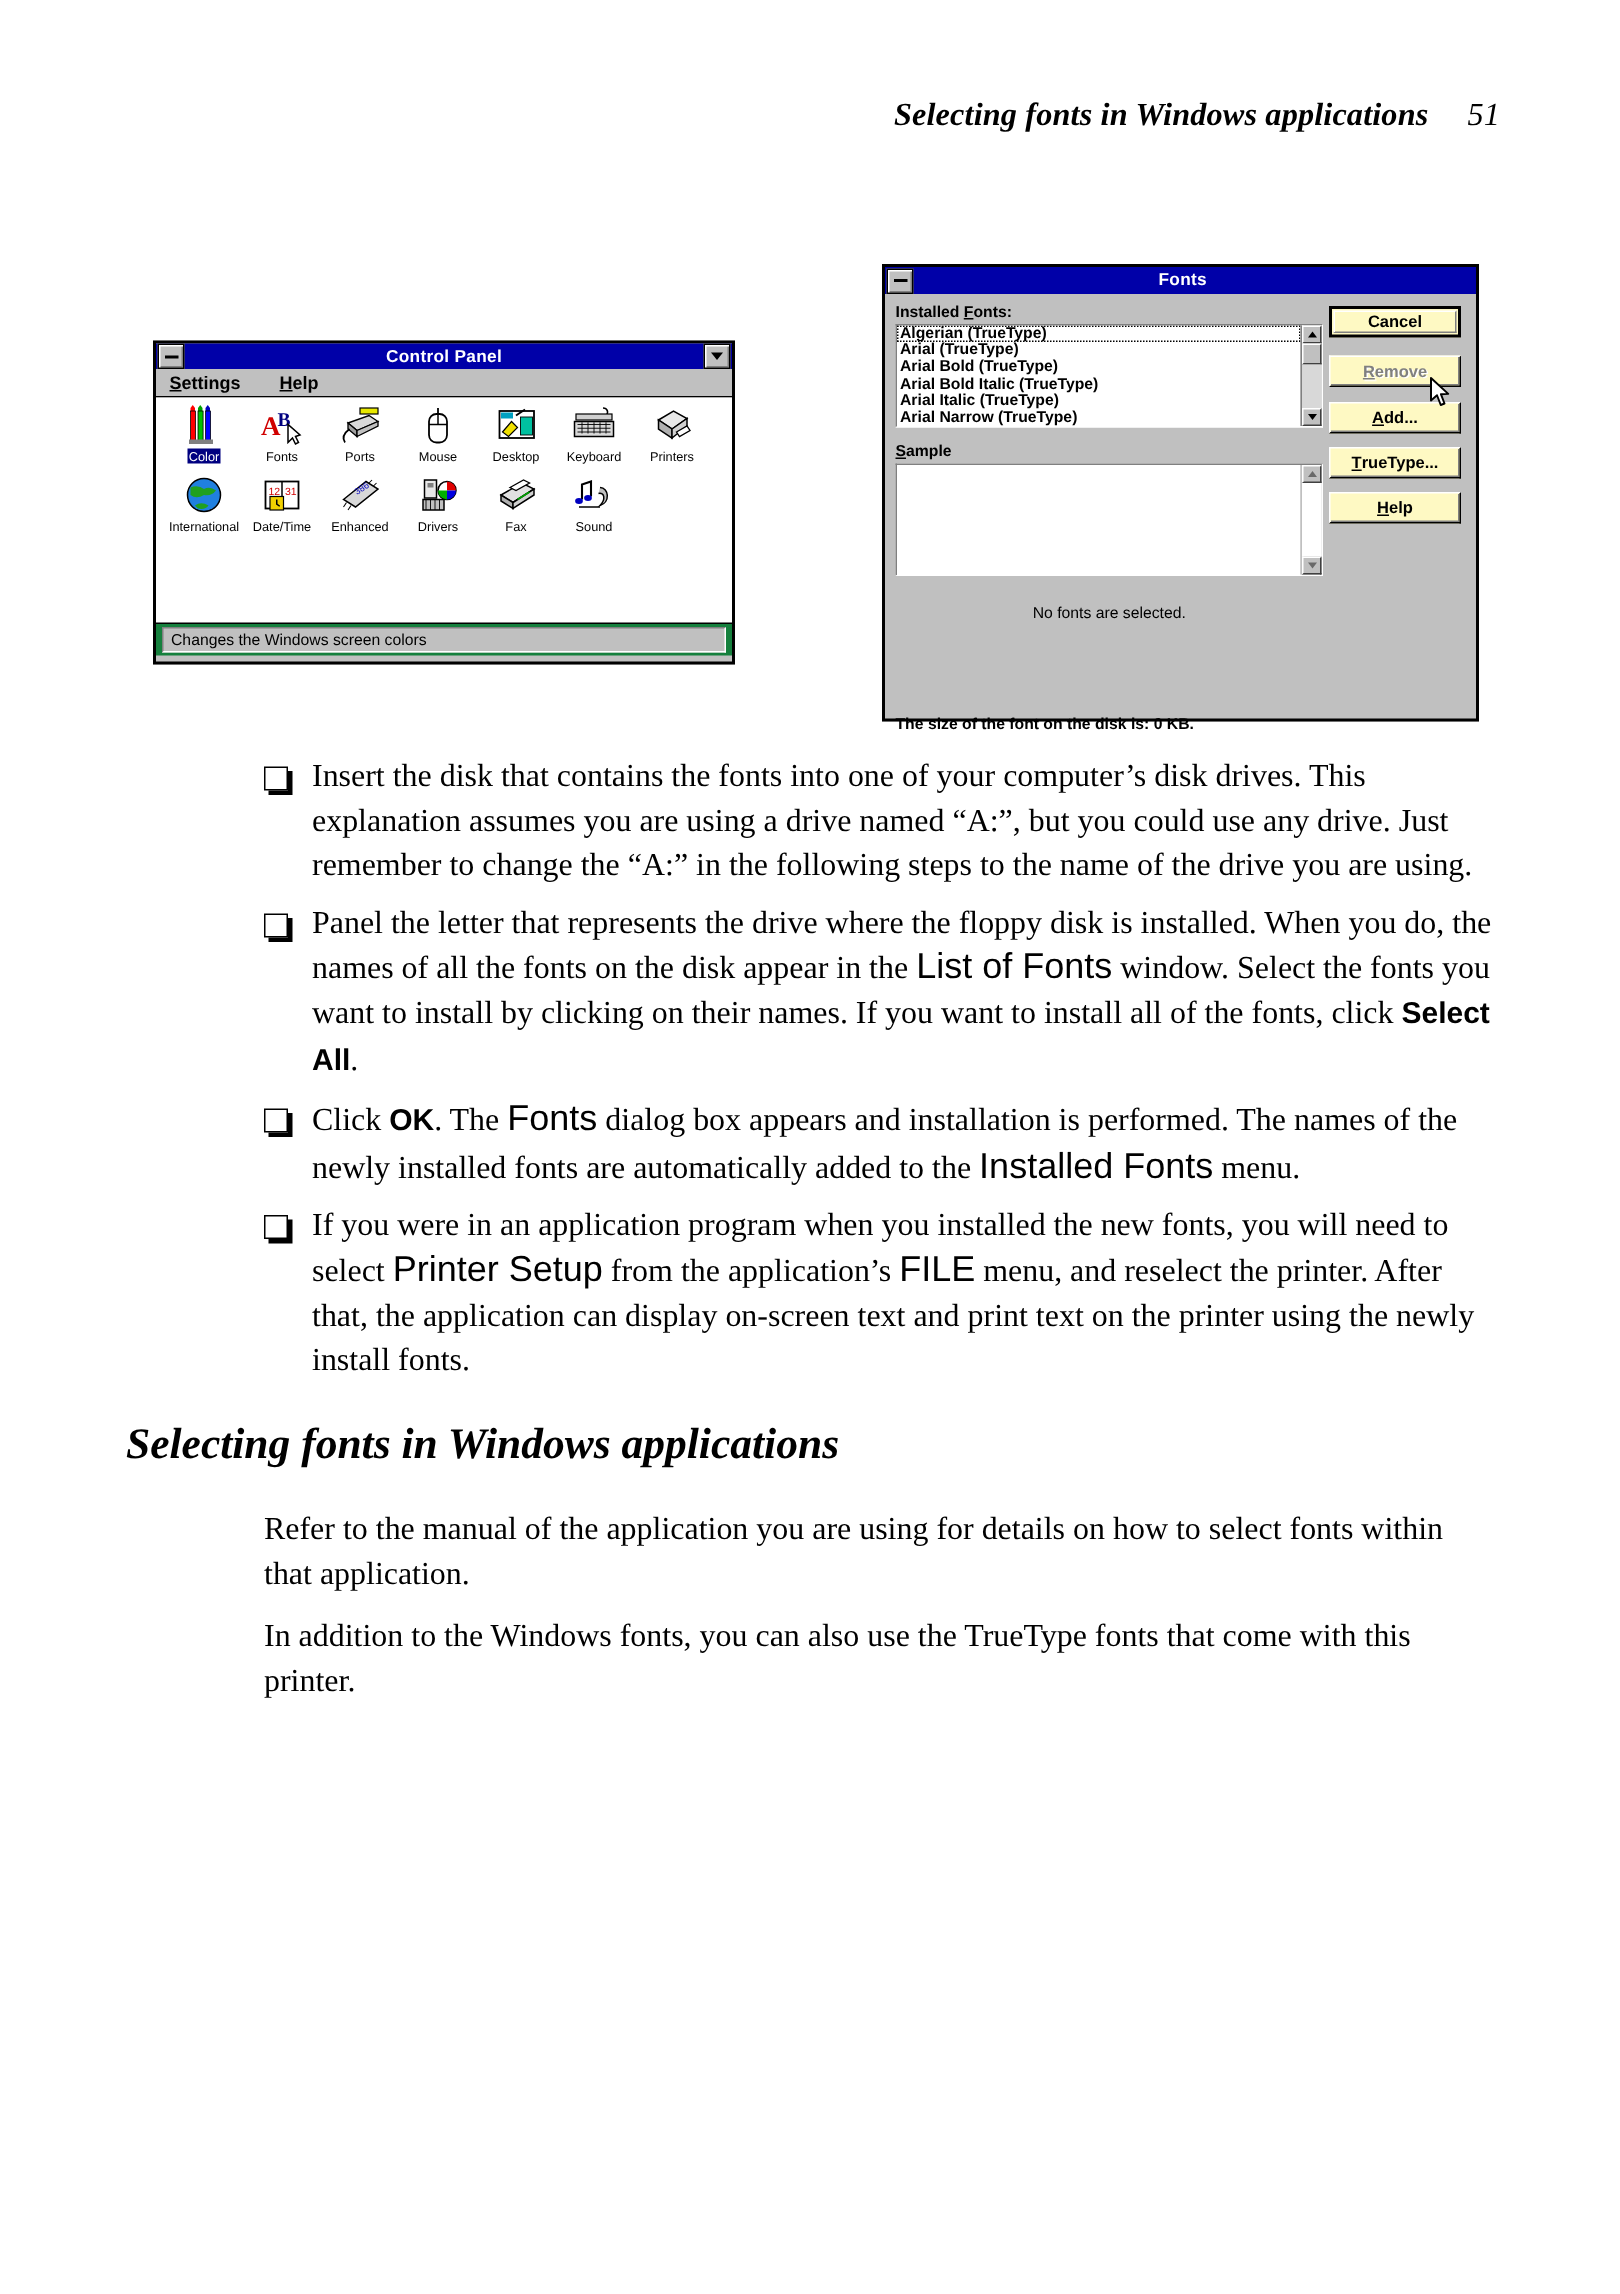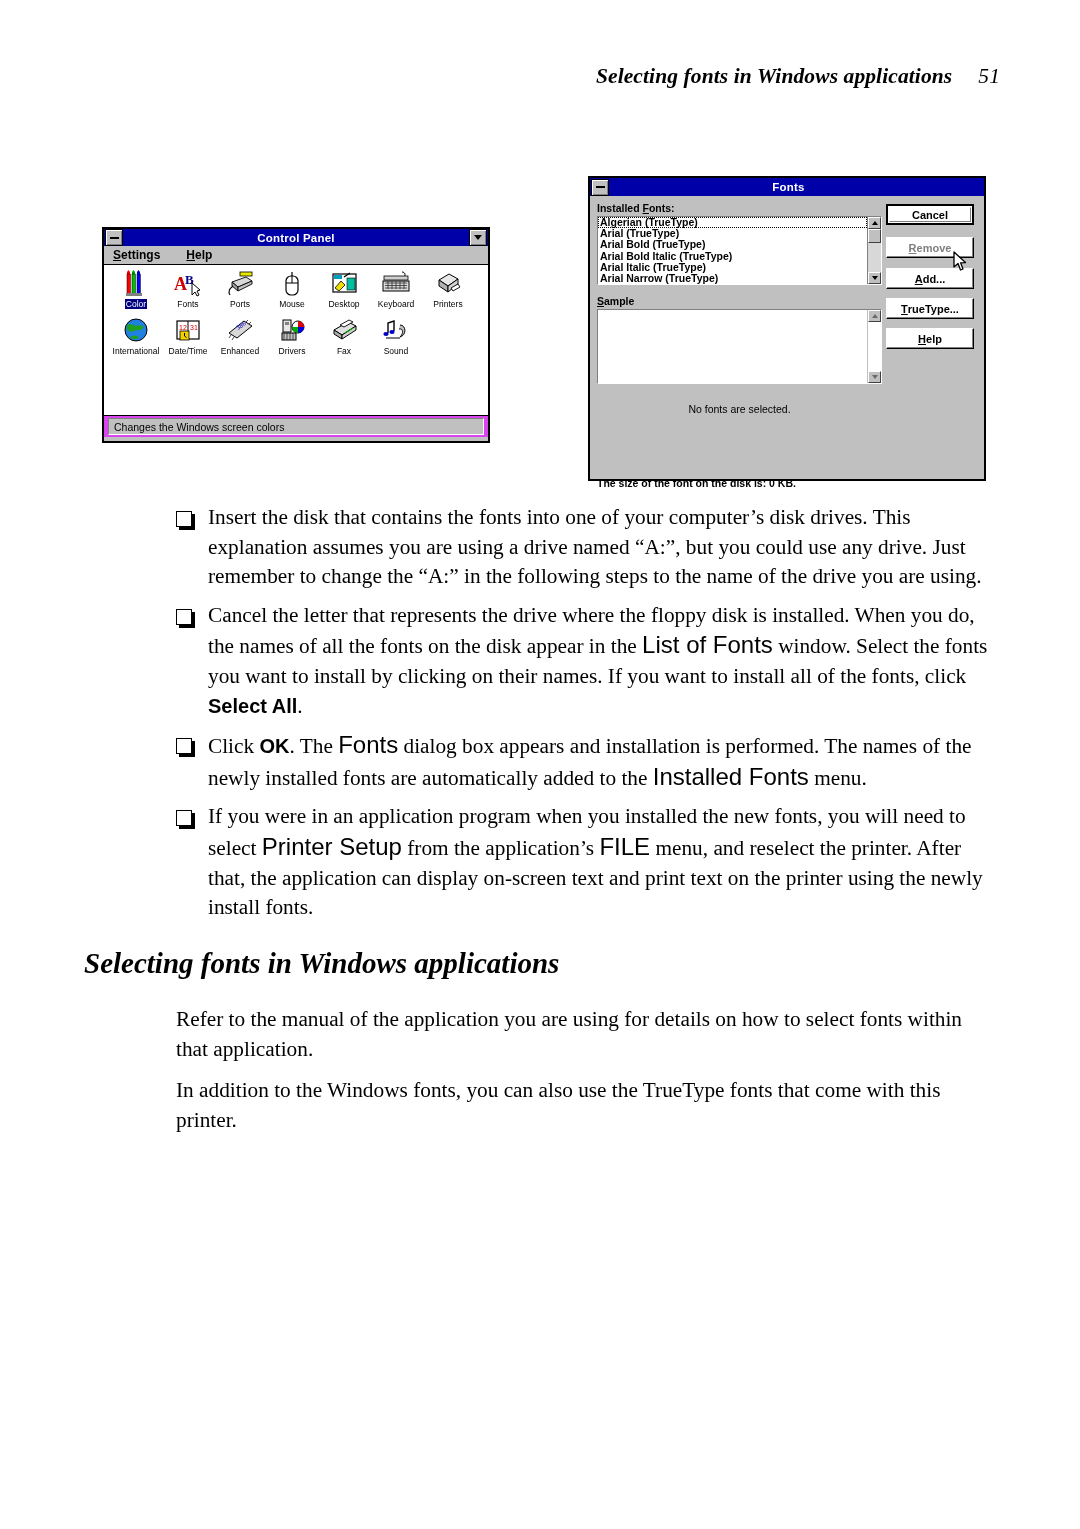--- a/index.html
+++ b/index.html
@@ -80,21 +80,21 @@
   .iconrow{display:flex;padding-left:6px;}
   .cpicon{
     width:52px;display:flex;flex-direction:column;align-items:center;
     font-family:"Liberation Sans", sans-serif;font-size:8.5px;color:#000;
     cursor:default;
   }
   .cpicon .gl{height:28px;width:32px;position:relative;margin-top:5px;}
   .cpicon .lbl{margin-top:1px;white-space:nowrap;line-height:10px;}
   .cpicon .lbl.sel{background:#000080;color:#fff;padding:0 1px;}
   #cpanel .statusbar{
-    height:21px;background:#d946ef;
+    height:21px;background:#15803d;
     display:flex;align-items:center;
     padding:0 4px;
     justify-content:center;
   }
   #cpanel .statusbar .sunk{
     flex:1;height:15px;background:#c0c0c0;
     border-top:1px solid #808080;border-left:1px solid #808080;
     border-bottom:1px solid #fff;border-right:1px solid #fff;
     display:flex;align-items:center;padding-left:5px;
     font-family:"Liberation Sans", sans-serif;font-size:10.5px;
@@ -155,21 +155,21 @@
   .noselect{
     font-family:"Liberation Sans", sans-serif;font-size:10.5px;font-weight:normal;
     text-align:center;width:285px;margin-top:19px;
   }
   .disksize{
     font-family:"Liberation Sans", sans-serif;font-size:10.5px;font-weight:bold;
     position:absolute;left:7px;top:272px;margin-top:27px;
   }
   .btncol{position:absolute;right:10px;top:26px;width:88px;}
   .wbtn{
-    width:88px;height:21px;margin-bottom:9px;background:#ffffff;
+    width:88px;height:21px;margin-bottom:9px;background:#fef9c3;
     border-top:1px solid #fff;border-left:1px solid #fff;
     border-bottom:1px solid #000;border-right:1px solid #000;
     box-shadow:inset -1px -1px 0 #808080;
     display:flex;align-items:center;justify-content:center;
     font-family:"Liberation Sans", sans-serif;font-size:11px;font-weight:bold;
     box-sizing:border-box;cursor:default;position:relative;
   }
   .wbtn u{text-decoration:underline;}
   .wbtn.default{border:2px solid #000;box-shadow:none;}
   .wbtn.default::after{
@@ -501,21 +501,21 @@
     <div class="bitem">
       <div class="bsq"></div>
       <div class="btext">
         <span>Insert the disk that contains the fonts into one of your computer’s disk drives. This explanation assumes you are using a drive named “A:”, but you could use any drive. Just remember to change the “A:” in the following steps to the name of the drive you are using.</span>
       </div>
     </div>
 
     <div class="bitem">
       <div class="bsq"></div>
       <div class="btext">
-        <span>Cancel the letter that represents the drive where the floppy disk is installed. When you do, the names of all the fonts on the disk appear in the </span><span class="sans">List of Fonts</span><span> window. Select the fonts you want to install by clicking on their names. If you want to install all of the fonts, click </span><span class="sansb">Select All</span><span>.</span>
+        <span>Panel the letter that represents the drive where the floppy disk is installed. When you do, the names of all the fonts on the disk appear in the </span><span class="sans">List of Fonts</span><span> window. Select the fonts you want to install by clicking on their names. If you want to install all of the fonts, click </span><span class="sansb">Select All</span><span>.</span>
       </div>
     </div>
 
     <div class="bitem">
       <div class="bsq"></div>
       <div class="btext">
         <span>Click </span><span class="sansb">OK</span><span>. The </span><span class="sans">Fonts</span><span> dialog box appears and installation is performed. The names of the newly installed fonts are automatically added to the </span><span class="sans">Installed Fonts</span><span> menu.</span>
       </div>
     </div>
 

